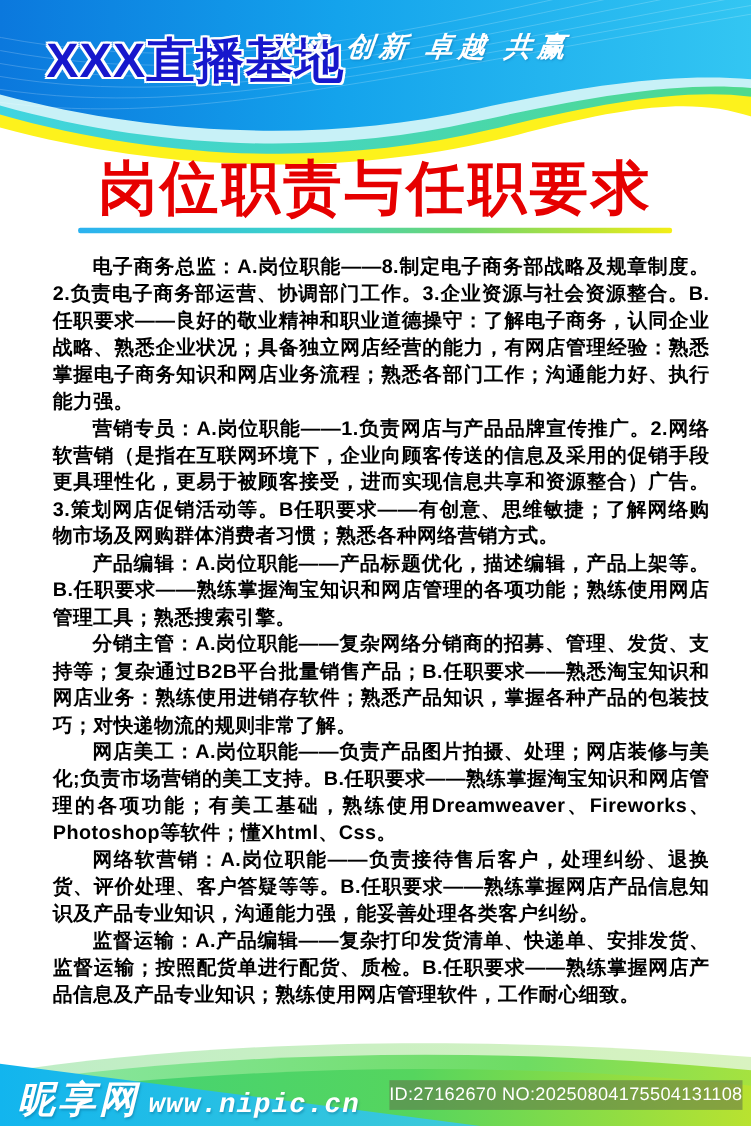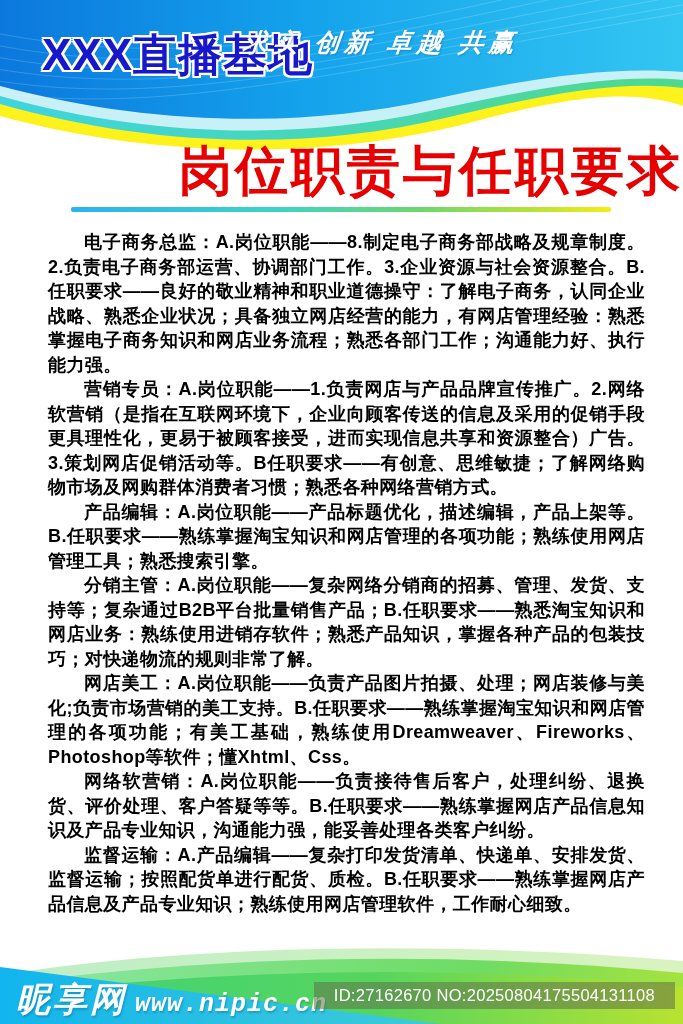--- a/index.html
+++ b/index.html
@@ -28,21 +28,21 @@
   .slogan{
     position:absolute;top:26px;right:24px;
     font-size:25px;font-weight:700;font-style:italic;
     letter-spacing:5px;color:#ffffff;white-space:nowrap;
     transform:skewX(-6deg);
     text-shadow:1px 1px 2px rgba(0,80,140,.35);
   }
   
   .page-title{
     position:absolute;top:136px;left:0;width:683px;
-    text-align:right;
+    text-align:center;
     font-size:53px;font-weight:900;letter-spacing:3px;
     color:#e60000;white-space:nowrap;
     font-family:"Liberation Sans","DejaVu Sans",sans-serif;
   }
   .title-underline{
     position:absolute;top:207px;left:71px;
     width:540px;height:5px;border-radius:2px;
     background:linear-gradient(90deg,#2bb2f0 0%,#3ed3c6 38%,#6fd66e 65%,#b5e23a 85%,#f4ee16 100%);
   }
   
@@ -62,21 +62,21 @@
     position:absolute;left:16px;top:48px;
     color:#fff;font-style:italic;font-weight:900;white-space:nowrap;
     text-shadow:1px 2px 2px rgba(0,90,130,.35);
   }
   .site-name{font-size:34px;letter-spacing:3px;}
   .site-url{font-size:25px;letter-spacing:1px;margin-left:8px;font-weight:700;font-family:Liberation Mono, monospace;}
   .id-box{
     position:absolute;right:8px;top:53px;
     background:rgba(96,112,72,.55);
     color:#ffffff;font-size:16.5px;font-weight:400;
-    padding:4px 20px;white-space:nowrap;
+    padding:4px 0;white-space:nowrap;
     letter-spacing:.3px;
   }
 </style>
 </head>
 <body>
 
 <div class="poster">
 
   <header class="banner">
     <svg width="683" height="150" viewBox="0 0 683 150">

